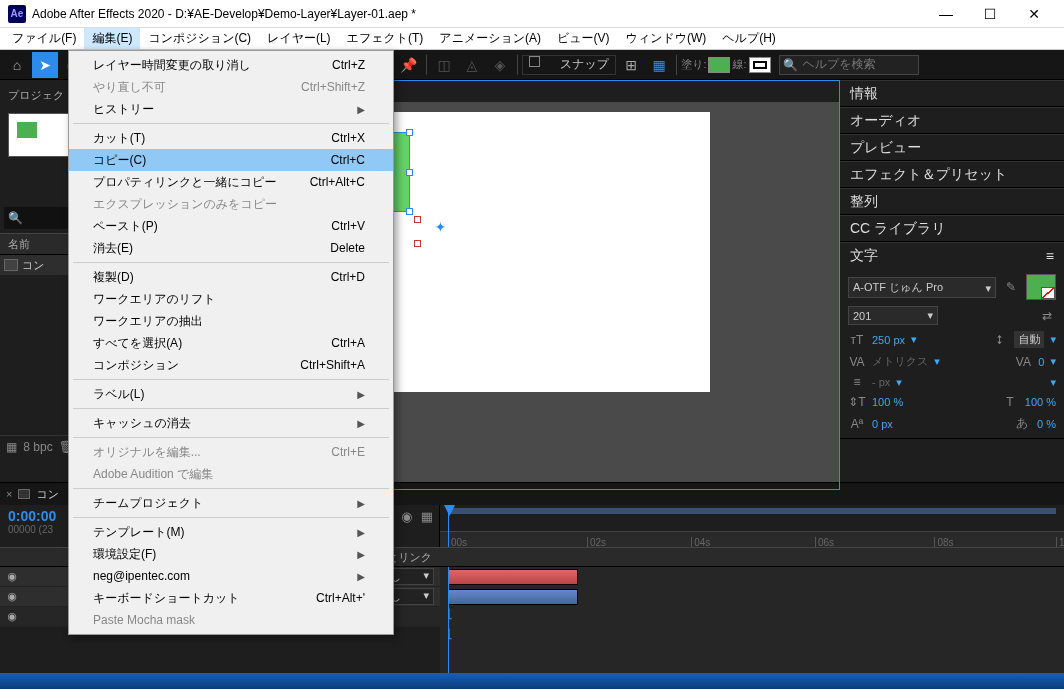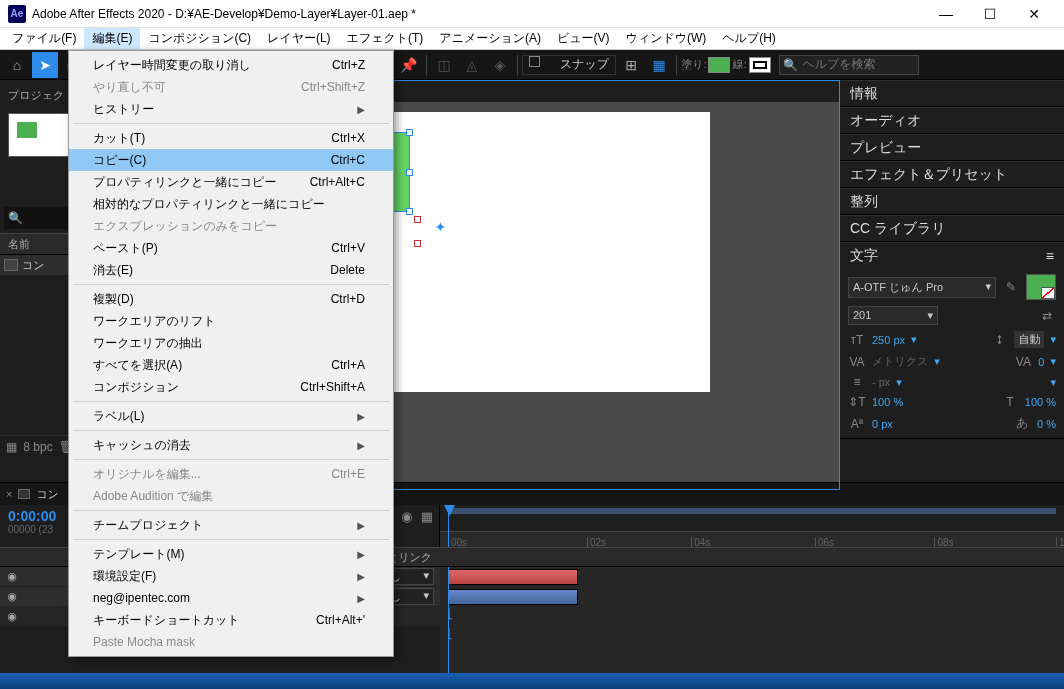--- a/index.html
+++ b/index.html
@@ -47,21 +47,21 @@
 .text-dn { position:absolute; width:7px; height:7px; border:1px solid #c33; }
 .viewer-toolbar { height:26px; background:#1e1e1e; display:flex; align-items:center; padding:0 6px; gap:10px; font-size:11px; color:#3fa9f5; border-top:1px solid #000; }
 .viewer-toolbar .gray { color:#aaa; }
 .vt-icon { color:#888; }
 
 .right-stack { width:224px; background:#1e1e1e; display:flex; flex-direction:column; }
 .side-panel { border-bottom:1px solid #000; }
 .side-head { height:26px; display:flex; align-items:center; padding:0 10px; font-size:14px; color:#ddd; border-top:1px solid #333; }
 .char-body { padding:6px 8px; font-size:11px; color:#3fa9f5; display:flex; flex-direction:column; gap:6px; }
 .char-row { display:flex; align-items:center; gap:6px; }
-.dd { background:#2a2a2a; border:1px solid #444; padding:2px 4px; color:#ccc; display:flex; align-items:flex-start; gap:4px; flex:1; justify-content:space-between; }
+.dd { background:#2a2a2a; border:1px solid #444; padding:2px 4px; color:#ccc; display:flex; align-items:flex-end; gap:4px; flex:1; justify-content:space-between; }
 .char-swatch { width:30px; height:26px; background:#4caf50; border:1px solid #555; position:relative; }
 .char-swatch-inner { position:absolute; bottom:0; right:0; width:14px; height:12px; background:#fff; border:1px solid #555; }
 .char-swatch-inner:after{content:"";position:absolute;inset:0;background:linear-gradient(to top left, transparent 45%, red 45%, red 55%, transparent 55%);}
 .prop-ic { color:#888; width:18px; text-align:center; font-size:12px; }
 .val { color:#3fa9f5; }
 .auto-tag { background:#333; padding:1px 4px; color:#ccc; }
 
 .timeline { position:absolute; left:0; right:0; top:482px; bottom:16px; background:#1e1e1e; border-top:1px solid #000; display:flex; flex-direction:column; }
 .tl-tabs { height:22px; background:#161616; display:flex; align-items:center; padding:0 6px; gap:6px; font-size:11px; color:#ccc; }
 .close-x { color:#888; }
@@ -414,23 +414,20 @@
       <span>Ctrl+X</span>
     </div>
     <div class="dd-item highlight">
       <span>コピー(C)</span>
       <span>Ctrl+C</span>
     </div>
     <div class="dd-item">
       <span>プロパティリンクと一緒にコピー</span>
       <span>Ctrl+Alt+C</span>
     </div>
-    <div class="dd-item">
-      <span>相対的なプロパティリンクと一緒にコピー</span>
-    </div>
     <div class="dd-item disabled">
       <span>エクスプレッションのみをコピー</span>
     </div>
     <div class="dd-item">
       <span>ペースト(P)</span>
       <span>Ctrl+V</span>
     </div>
     <div class="dd-item">
       <span>消去(E)</span>
       <span>Delete</span>

